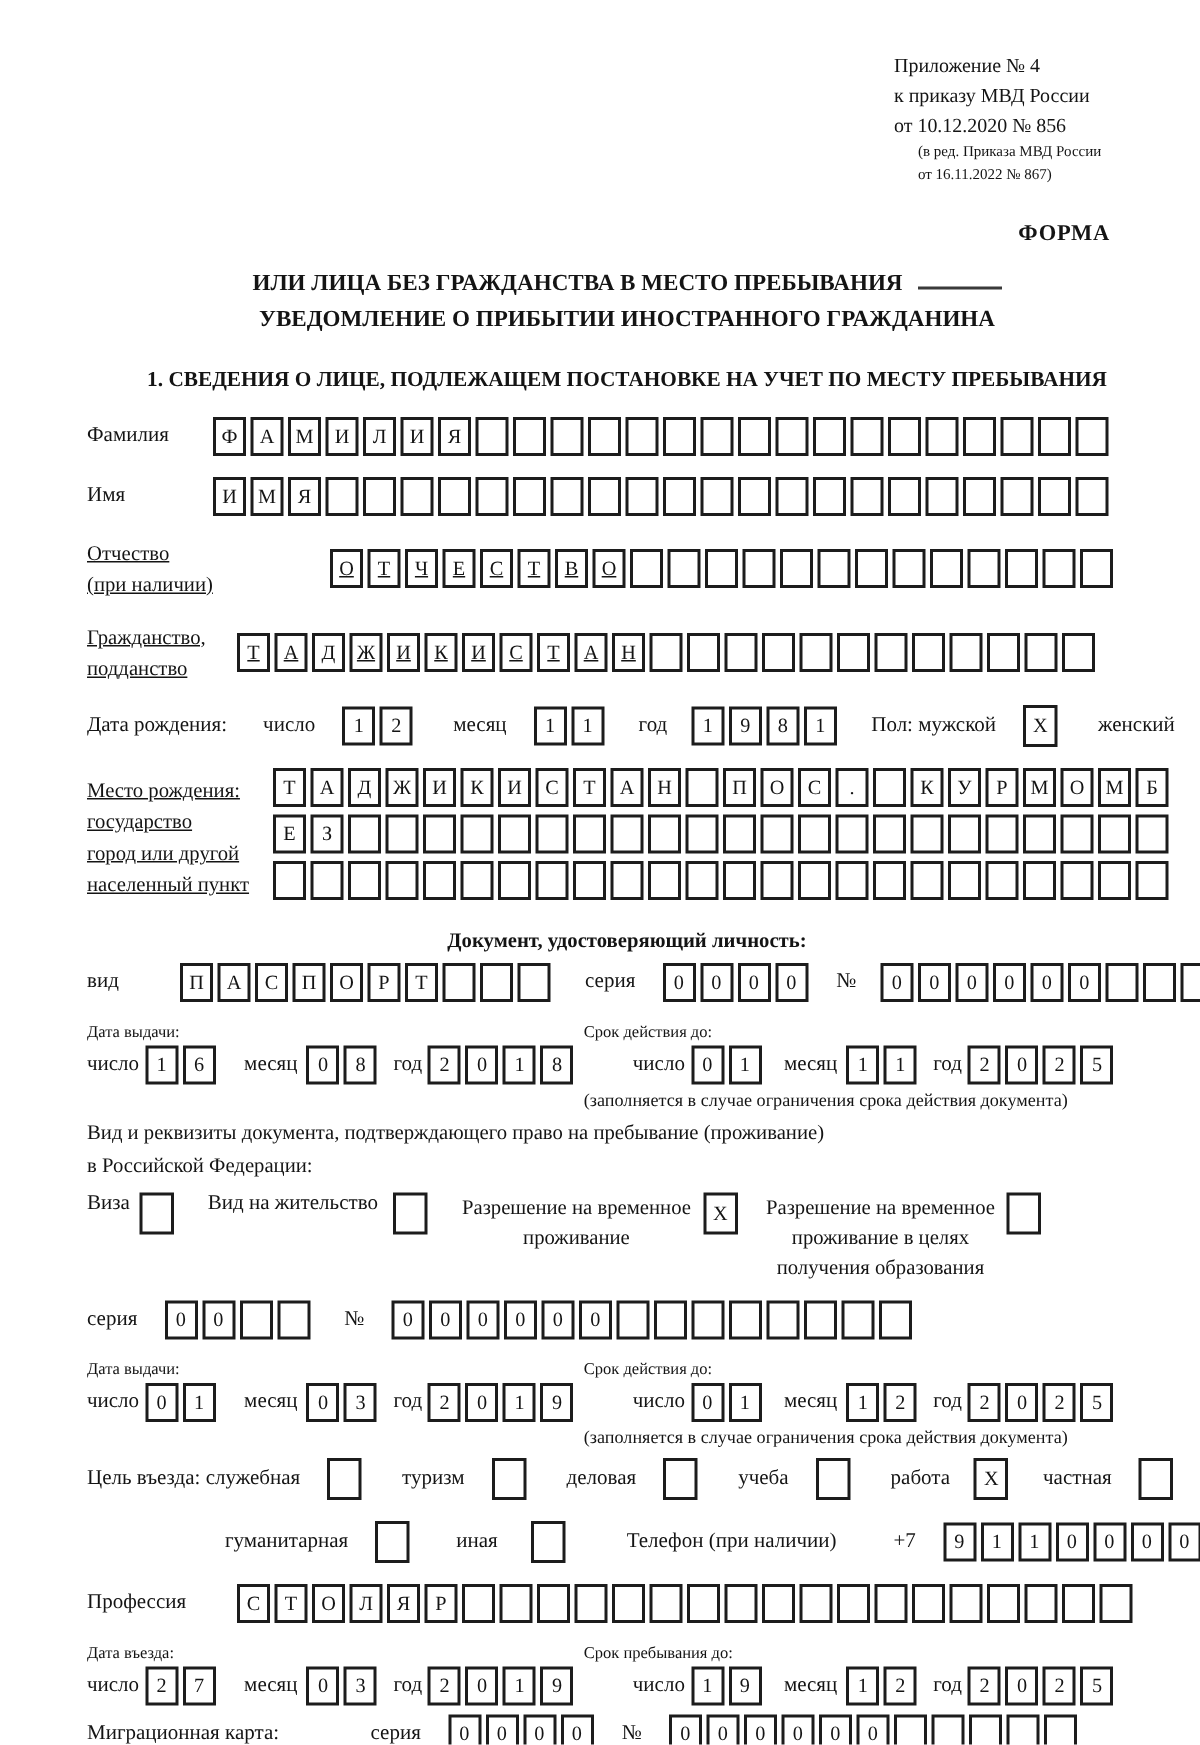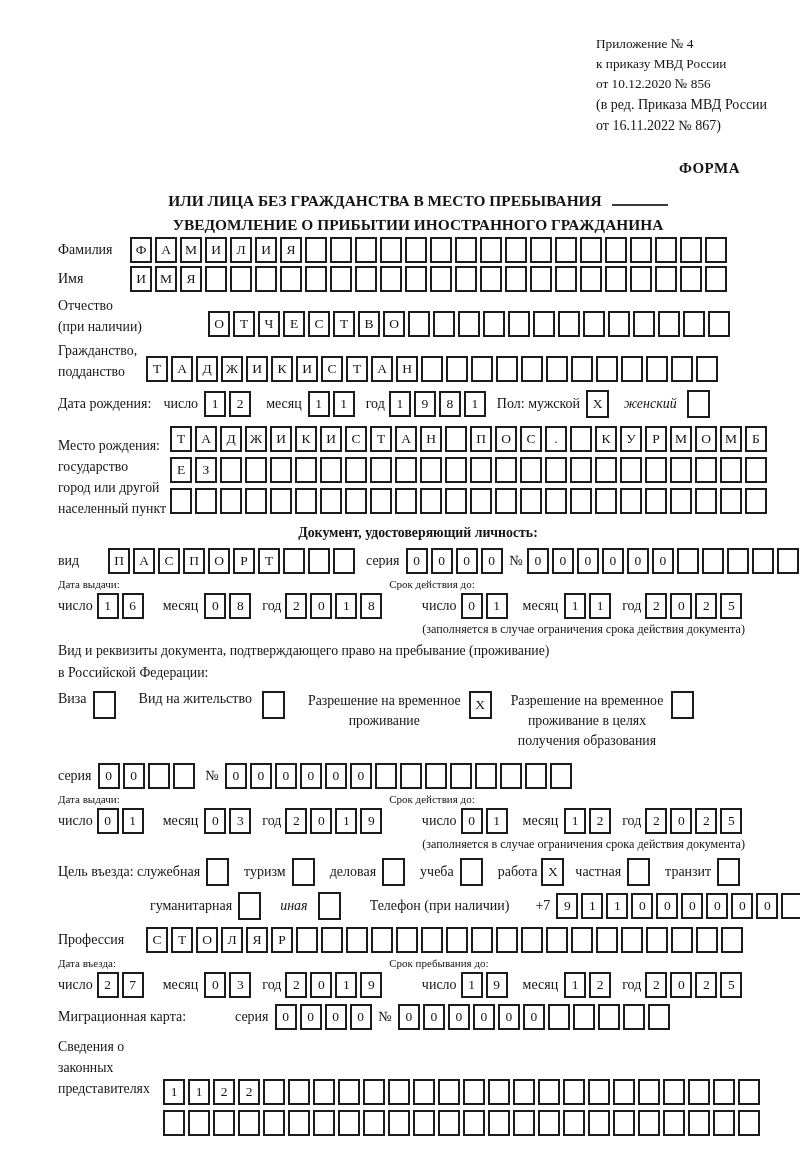--- a/index.html
+++ b/index.html
@@ -1,44 +1,44 @@
 <!DOCTYPE html>
 <html><head>
 <meta charset="utf-8">
 <style>
   html,body{margin:0;padding:0;background:#fff;}
   body{width:800px;height:1163px;overflow:hidden;color:#141414;
        font-family:"Liberation Serif","DejaVu Serif",serif;font-size:14px;}
   .page{padding:34px 22px 0 58px;}
   .hdr{margin-left:538px;font-size:13.3px;line-height:1.5;}
-  .hdr .small{font-size:14px;}
+  .hdr .small{font-size:10px;margin-left:16px;}
   .forma{text-align:right;margin:24px 38px 0 0;font-weight:bold;font-size:15px;letter-spacing:.5px;}
   .title{text-align:center;font-weight:bold;font-size:15.4px;line-height:1.55;margin-top:12px;}
   .uline{display:inline-block;width:56px;border-bottom:2.5px solid #3a3a3a;margin-left:10px;}
   .section{text-align:center;font-weight:bold;font-size:14.2px;margin:20px 0 16px 0;}
-  .row{display:flex;align-items:center;margin-bottom:3px;flex-wrap:nowrap;}
-  .row.top{align-items:flex-end;}
+  .row{display:flex;align-items:center;margin-bottom:14px;flex-wrap:nowrap;gap:12px;}
+  .row.top{align-items:center;text-decoration:underline;}
   .lbl{font-size:14px;white-space:nowrap;flex:none;}
   .lblcol{flex:none;font-size:13.8px;line-height:21px;}
   .cells{display:inline-flex;flex:none;}
   .cell{box-sizing:border-box;width:22px;height:26px;border:2px solid #1c1c1c;margin-right:3px;
         display:inline-flex;align-items:center;justify-content:center;font-size:13.5px;flex:none;background:#fff;}
   .cb{width:23px;height:28px;}
   .stack .cells{margin-bottom:5px;}
   .w72{width:72px;} .w150{width:150px;} .w88{width:88px;} .w112{width:112px;} .w50{width:50px;} .w165{width:165px;} .w105{width:105px;}
   .g4{margin-left:4px;} .g8{margin-left:8px;} .g12{margin-left:12px;} .g16{margin-left:16px;} .g20{margin-left:20px;} .g26{margin-left:26px;}
-  .r6{margin-right:6px;} .r10{margin-right:10px;font-style:italic;}
+  .r6{margin-right:6px;} .r10{margin-right:10px;}
   .center-bold{text-align:center;font-weight:bold;font-size:13.8px;margin:6px 0 7px 0;}
   .dates{display:flex;margin-bottom:3px;margin-top:4px;}
   .dcol{flex:none;}
   .dcol.left{width:46%;}
   .dcol.right{width:54%;}
   .dhead{text-align:left;font-size:11px;margin-bottom:3px;font-family:Liberation Serif, serif;}
   .drow{display:flex;align-items:center;}
-  .dnote{font-size:12.1px;text-align:center;margin-top:3px;white-space:nowrap;}
+  .dnote{font-size:12.1px;text-align:left;margin-top:3px;white-space:nowrap;}
   .plain{font-size:13.8px;line-height:1.65;}
   .visa-row{display:flex;align-items:flex-start;margin:6px 0 12px 0;}
   .optc{display:inline-block;text-align:center;font-size:13.8px;line-height:20px;flex:none;}
 </style>
 </head>
 <body>
 
 <div class="page">
 
   <div class="hdr">
@@ -49,20 +49,21 @@
     <div class="small">от 16.11.2022 № 867)</div>
   </div>
 
   <div class="forma">ФОРМА</div>
 
   <div class="title">
     <div><span>ИЛИ ЛИЦА БЕЗ ГРАЖДАНСТВА В МЕСТО ПРЕБЫВАНИЯ</span><span class="uline"></span></div>
     <div>УВЕДОМЛЕНИЕ О ПРИБЫТИИ ИНОСТРАННОГО ГРАЖДАНИНА</div>
   </div>
 
+  <div class="section">1. СВЕДЕНИЯ О ЛИЦЕ, ПОДЛЕЖАЩЕМ ПОСТАНОВКЕ НА УЧЕТ ПО МЕСТУ ПРЕБЫВАНИЯ</div>
 
   <div class="row">
     <span class="lbl w72">Фамилия</span>
     <span class="cells">
         <span class="cell">Ф</span>
         <span class="cell">А</span>
         <span class="cell">М</span>
         <span class="cell">И</span>
         <span class="cell">Л</span>
         <span class="cell">И</span>

